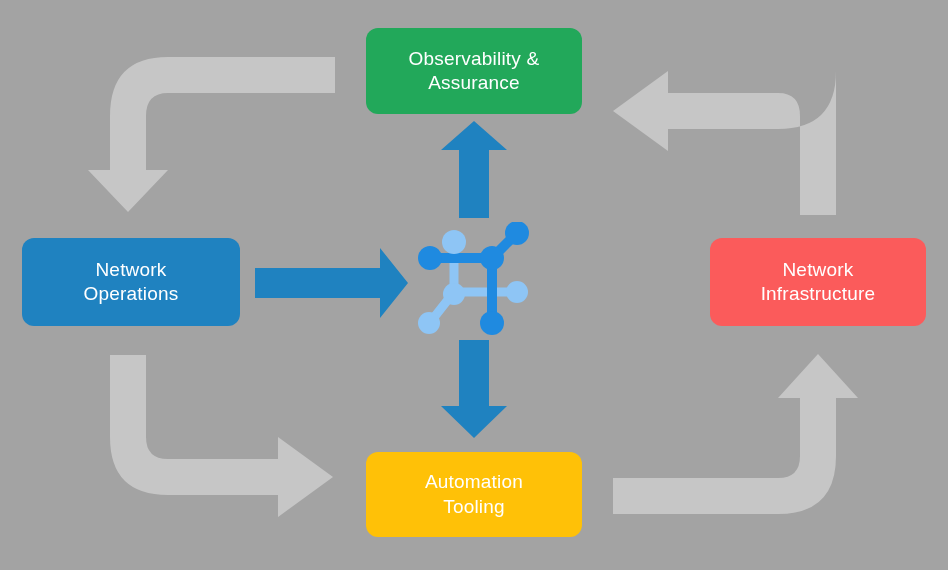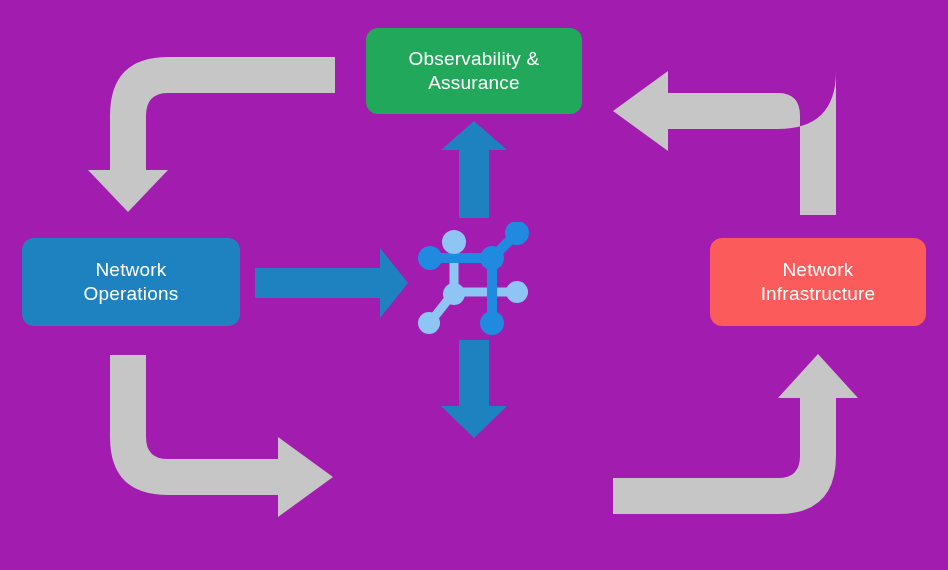--- a/index.html
+++ b/index.html
@@ -1,18 +1,18 @@
 <!DOCTYPE html>
 <html><head>
 <meta charset="utf-8">
 <style>
   html,body{margin:0;padding:0;background:#000;}
   body{width:948px;height:570px;overflow:hidden;
        font-family:"Liberation Sans","DejaVu Sans",sans-serif;}
-  #stage{position:relative;width:948px;height:570px;background:#a21caf;}
+  #stage{position:relative;width:948px;height:570px;background:#a3a3a3;}
   #stage svg.layer{position:absolute;left:0;top:0;width:948px;height:570px;}
 
   .node-box{position:absolute;display:flex;align-items:center;justify-content:center;
             border-radius:12px;color:#ffffff;text-align:center;line-height:1.28;
             font-size:19px;font-weight:400;letter-spacing:.2px;white-space:pre-line;}
 
   #box-observability{left:366px;top:28px;width:216px;height:86px;background:#22a85a;}
   #box-operations   {left:22px; top:238px;width:218px;height:88px;background:#1f82c0;}
   #box-infrastructure{left:710px;top:238px;width:216px;height:88px;background:#fb5b5b;}
   #box-automation   {left:366px;top:452px;width:216px;height:85px;background:#ffc107;}
@@ -69,14 +69,16 @@
 
   <div class="node-box" id="box-observability">Observability &amp;
 Assurance</div>
 
   <div class="node-box" id="box-operations">Network
 Operations</div>
 
   <div class="node-box" id="box-infrastructure">Network
 Infrastructure</div>
 
+  <div class="node-box" id="box-automation">Automation
+Tooling</div>
 
 </div>
 
 </body></html>

